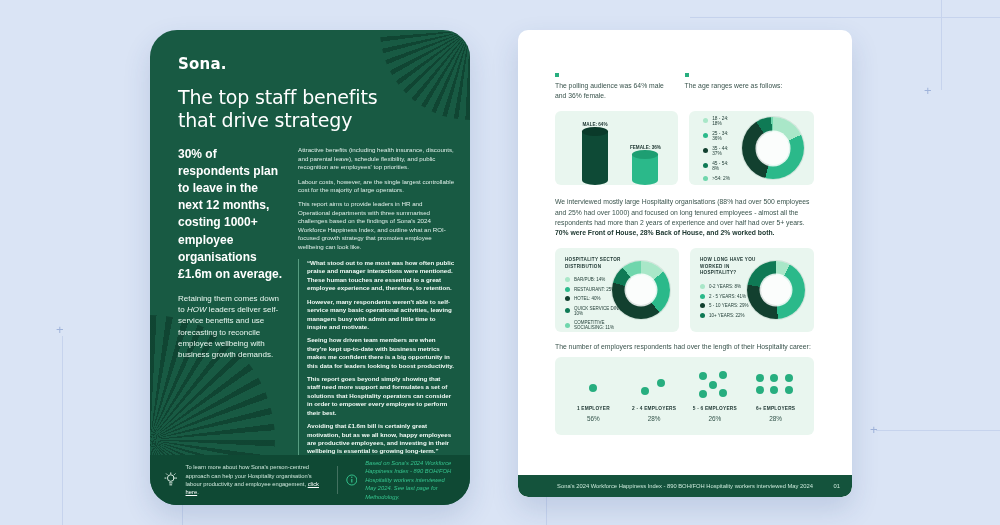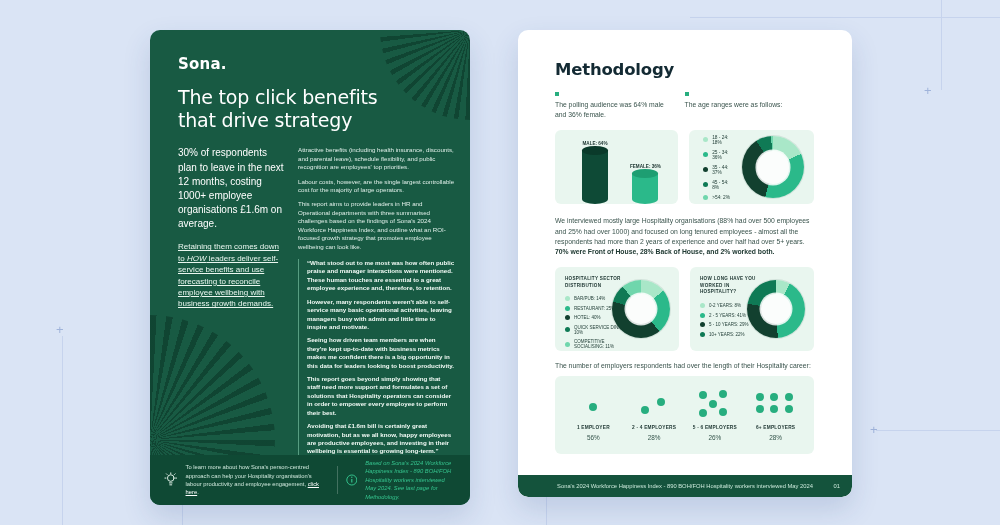--- a/index.html
+++ b/index.html
@@ -11,32 +11,32 @@
   }
   *{box-sizing:border-box;margin:0;padding:0;}
   html,body{width:1000px;height:525px;overflow:hidden;}
   body{background:var(--canvas-bg);font-family:"Liberation Sans",sans-serif;position:relative;}
   .stage{position:absolute;inset:0;}
   .deco-line{position:absolute;background:var(--grid-line);}
   .plus{position:absolute;color:var(--plus);font-size:13px;font-weight:400;line-height:1;}
   .page{position:absolute;border-radius:10px;box-shadow:0 12px 28px rgba(40,70,130,.16);overflow:hidden;}
 
   
-  .page-left{left:150px;top:30px;width:320px;height:475px;background:var(--page-green);color:#fff;}
+  .page-left{left:150px;top:30px;width:320px;height:475px;background:var(--page-green);color:#fff;border-radius:27px;}
   .burst{position:absolute;border-radius:50%;background:repeating-conic-gradient(rgba(8,48,34,.5) 0 3deg, rgba(8,48,34,0) 3deg 7.5deg);}
   .burst-tr{width:180px;height:180px;top:-90px;right:-90px;}
   .burst-bl{width:250px;height:250px;left:-125px;top:285px;}
   .lp-inner{position:absolute;inset:0;padding:25px 15px 0 28px;}
   .logo{font-family:"DejaVu Sans",sans-serif;font-size:15px;font-weight:700;letter-spacing:.2px;}
   .lp-title{font-family:"DejaVu Sans",sans-serif;font-size:19px;font-weight:500;line-height:1.22;margin-top:13px;letter-spacing:-.2px;}
   .lp-subtitle{font-size:9px;color:var(--subtitle-green);margin-top:7px;font-weight:400;}
   .cols{display:flex;gap:14px;margin-top:14px;}
   .col-l{width:106px;flex:none;}
-  .col-l .p1{font-size:10px;font-weight:400;line-height:1.42;}
-  .col-l .p2{font-size:8px;font-weight:500;line-height:1.42;margin-top:10px;color:#EAF7F0;text-decoration:underline;}
+  .col-l .p1{font-size:12px;font-weight:700;line-height:1.42;}
+  .col-l .p2{font-size:8px;font-weight:500;line-height:1.42;margin-top:10px;color:#EAF7F0;}
   .col-l em{font-style:italic;}
   .col-r{flex:1;font-size:6.2px;line-height:1.36;color:rgba(235,248,242,.95);}
   .col-r p{margin-bottom:6px;}
   .quote{border-left:1.5px solid rgba(140,214,180,.55);padding-left:8px;margin-top:8px;font-weight:700;color:#F2FBF6;}
   .quote p{margin-bottom:5px;}
   .author{display:flex;align-items:center;gap:8px;margin-top:8px;position:relative;}
   .avatar{width:26px;height:26px;border-radius:50%;flex:none;}
   .sparkle{position:absolute;left:24px;top:-6px;}
   .author-name{font-size:7.5px;font-weight:700;}
   .author-role{font-size:5.8px;color:rgba(220,240,230,.85);margin-top:2px;}
@@ -100,21 +100,21 @@
   <span class="plus" style="left:56px;top:323px;">+</span>
   <span class="plus" style="left:924px;top:84px;">+</span>
   <span class="plus" style="left:870px;top:423px;">+</span>
 
   <div class="page page-left">
     <div class="burst burst-tr"></div>
     <div class="burst burst-bl"></div>
     <div class="lp-inner">
       <div class="logo">Sona.</div>
       <div class="lp-title">
-        <span>The top click benefits</span><br>
+        <span>The top staff benefits</span><br>
         <span>that drive strategy</span>
       </div>
       <div class="cols">
         <div class="col-l">
           <p class="p1">30% of respondents plan to leave in the next 12 months, costing 1000+ employee organisations £1.6m on average.</p>
           <p class="p2"><span>Retaining them comes down to </span><em>HOW</em><span> leaders deliver self-service benefits and use forecasting to reconcile employee wellbeing with business growth demands.</span></p>
         </div>
         <div class="col-r">
           <p>Attractive benefits (including health insurance, discounts, and parental leave), schedule flexibility, and public recognition are employees' top priorities.</p>
           <p>Labour costs, however, are the single largest controllable cost for the majority of large operators.</p>
@@ -172,21 +172,20 @@
         <circle cx="6" cy="6" r="5.2" stroke="#35C48E" stroke-width="1"></circle>
         <line x1="6" y1="5" x2="6" y2="8.6" stroke="#35C48E" stroke-width="1.2"></line>
         <circle cx="6" cy="3.2" r="0.7" fill="#35C48E"></circle>
       </svg>
       <div class="footer-note">Based on Sona's 2024 Workforce Happiness Index - 890 BOH/FOH Hospitality workers interviewed May 2024. See last page for Methodology.</div>
     </div>
   </div>
 
   <div class="page page-right">
     <div class="rp-inner">
-      <h2 class="rp-heading">Methodology</h2>
       <div class="bullets">
         <div class="bullet">
           <div class="sq"></div>
           <div class="bullet-text">The polling audience was 64% male and 36% female.</div>
         </div>
         <div class="bullet">
           <div class="sq"></div>
           <div class="bullet-text">The age ranges were as follows:</div>
         </div>
       </div>

